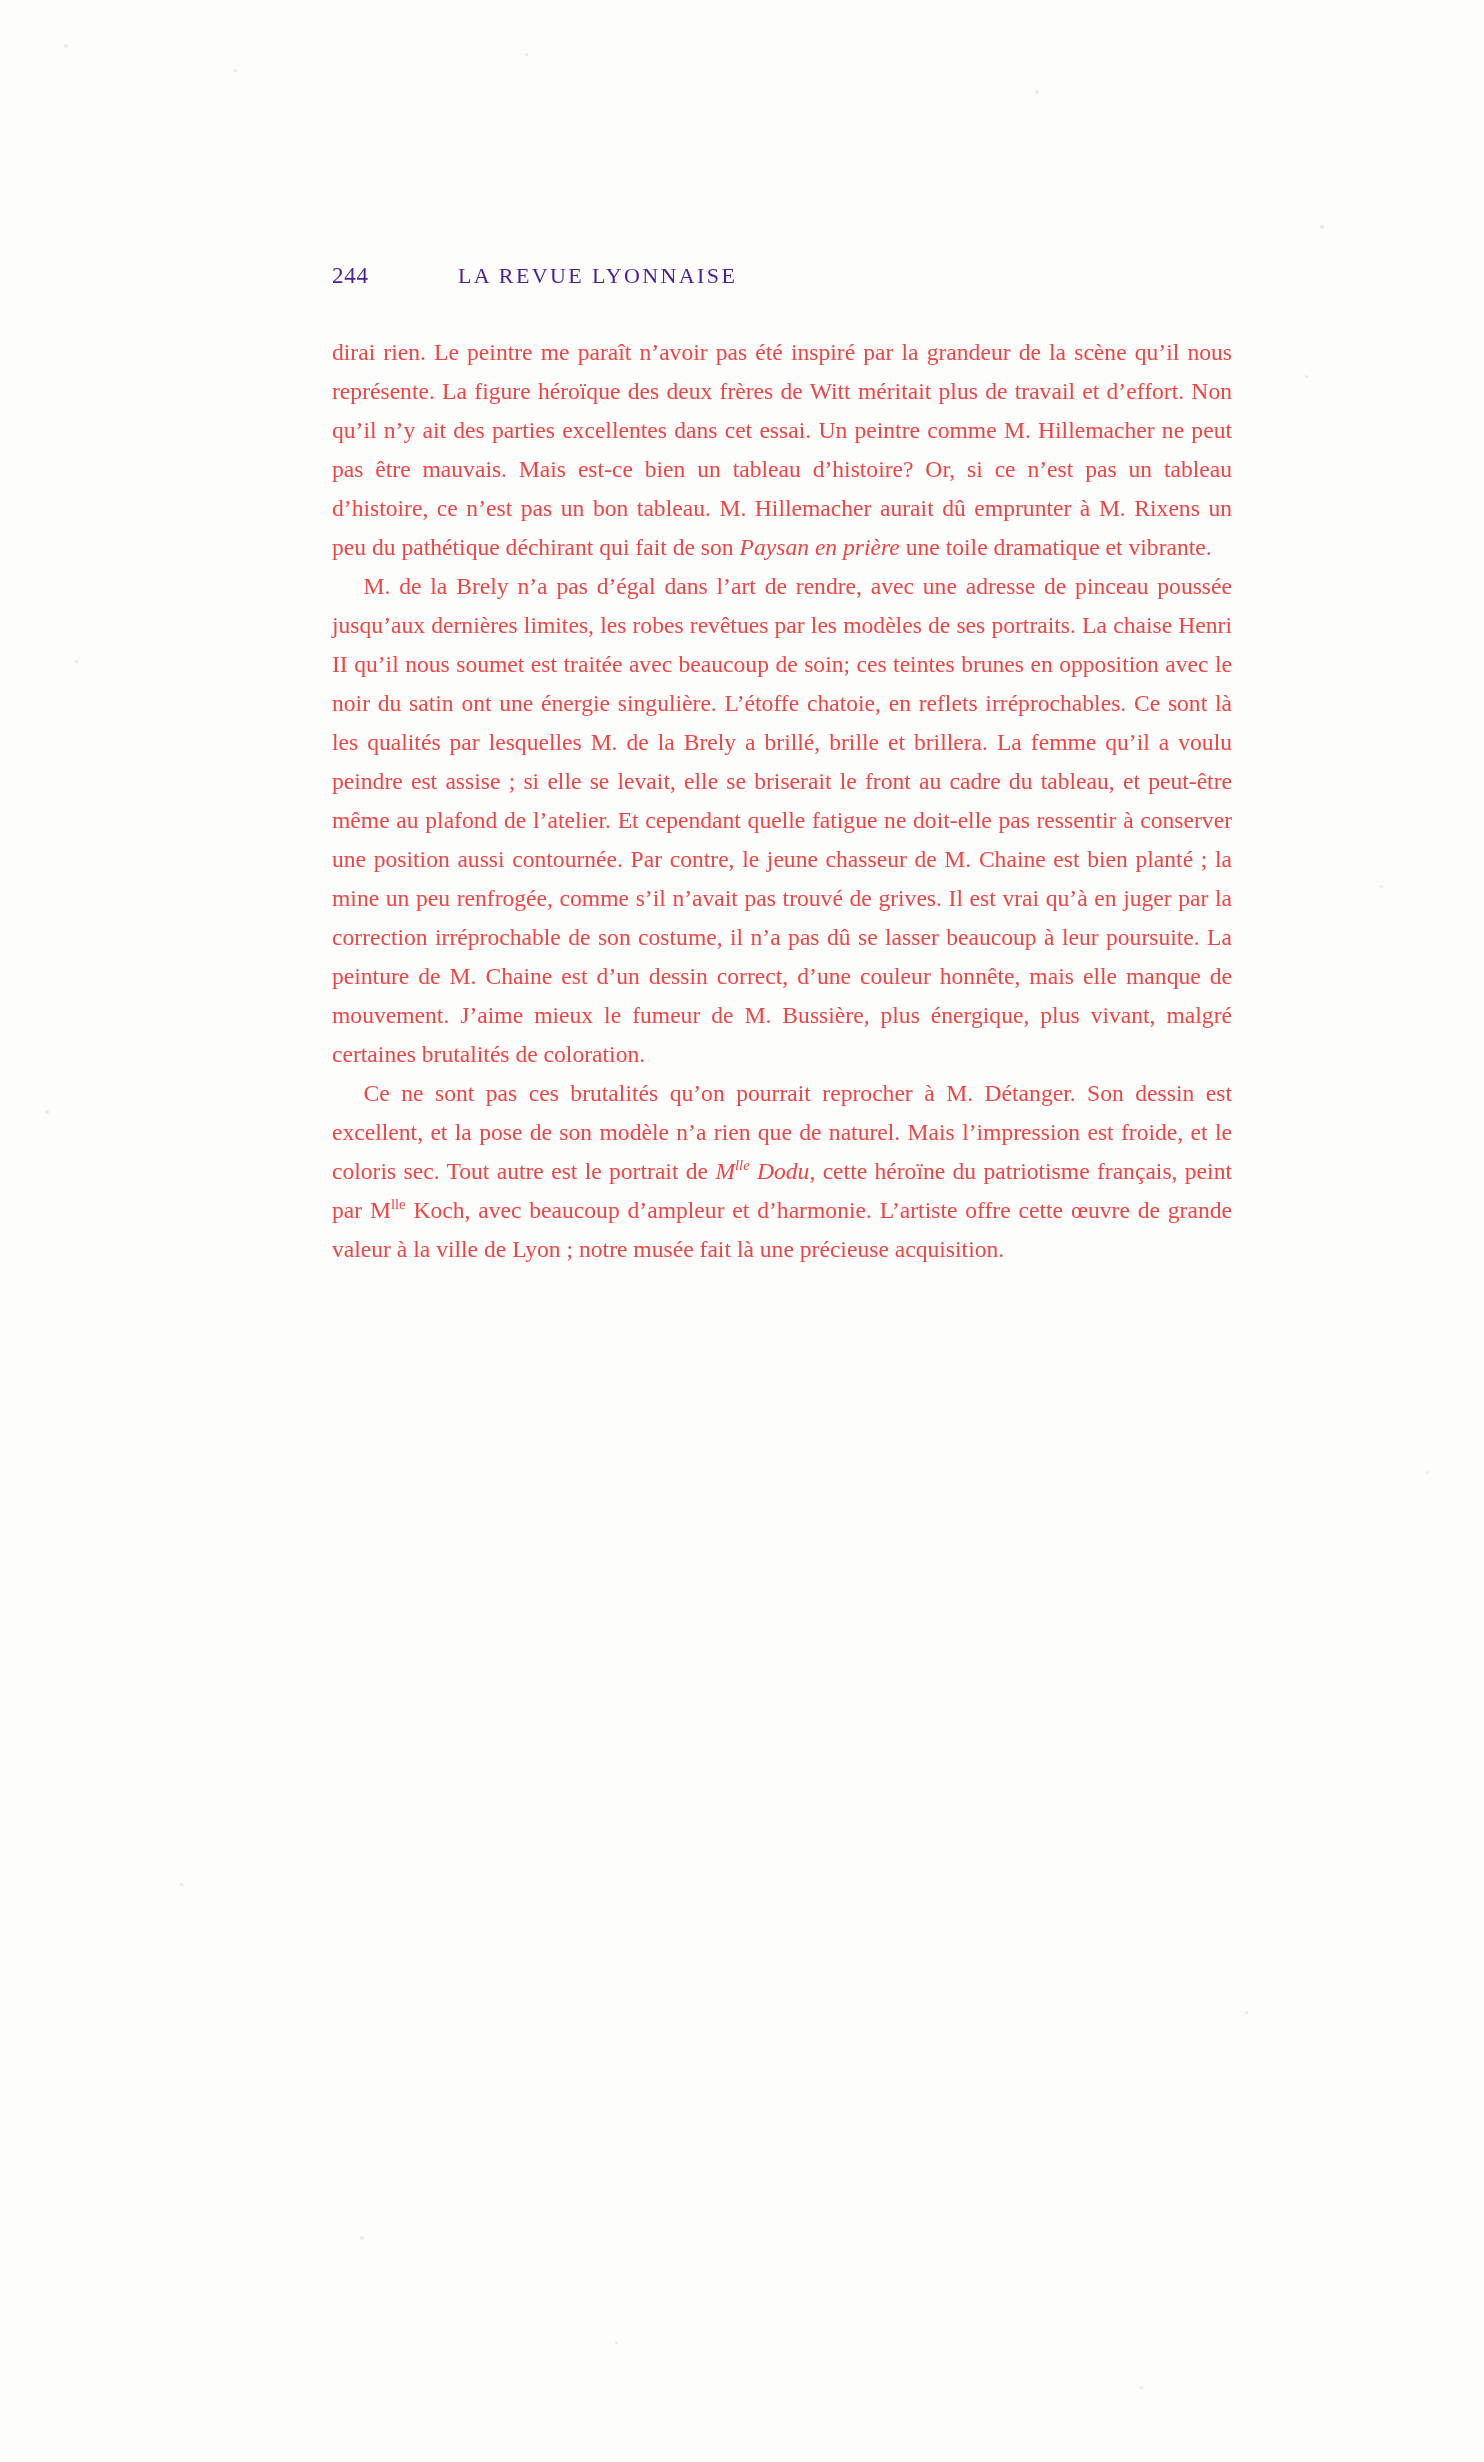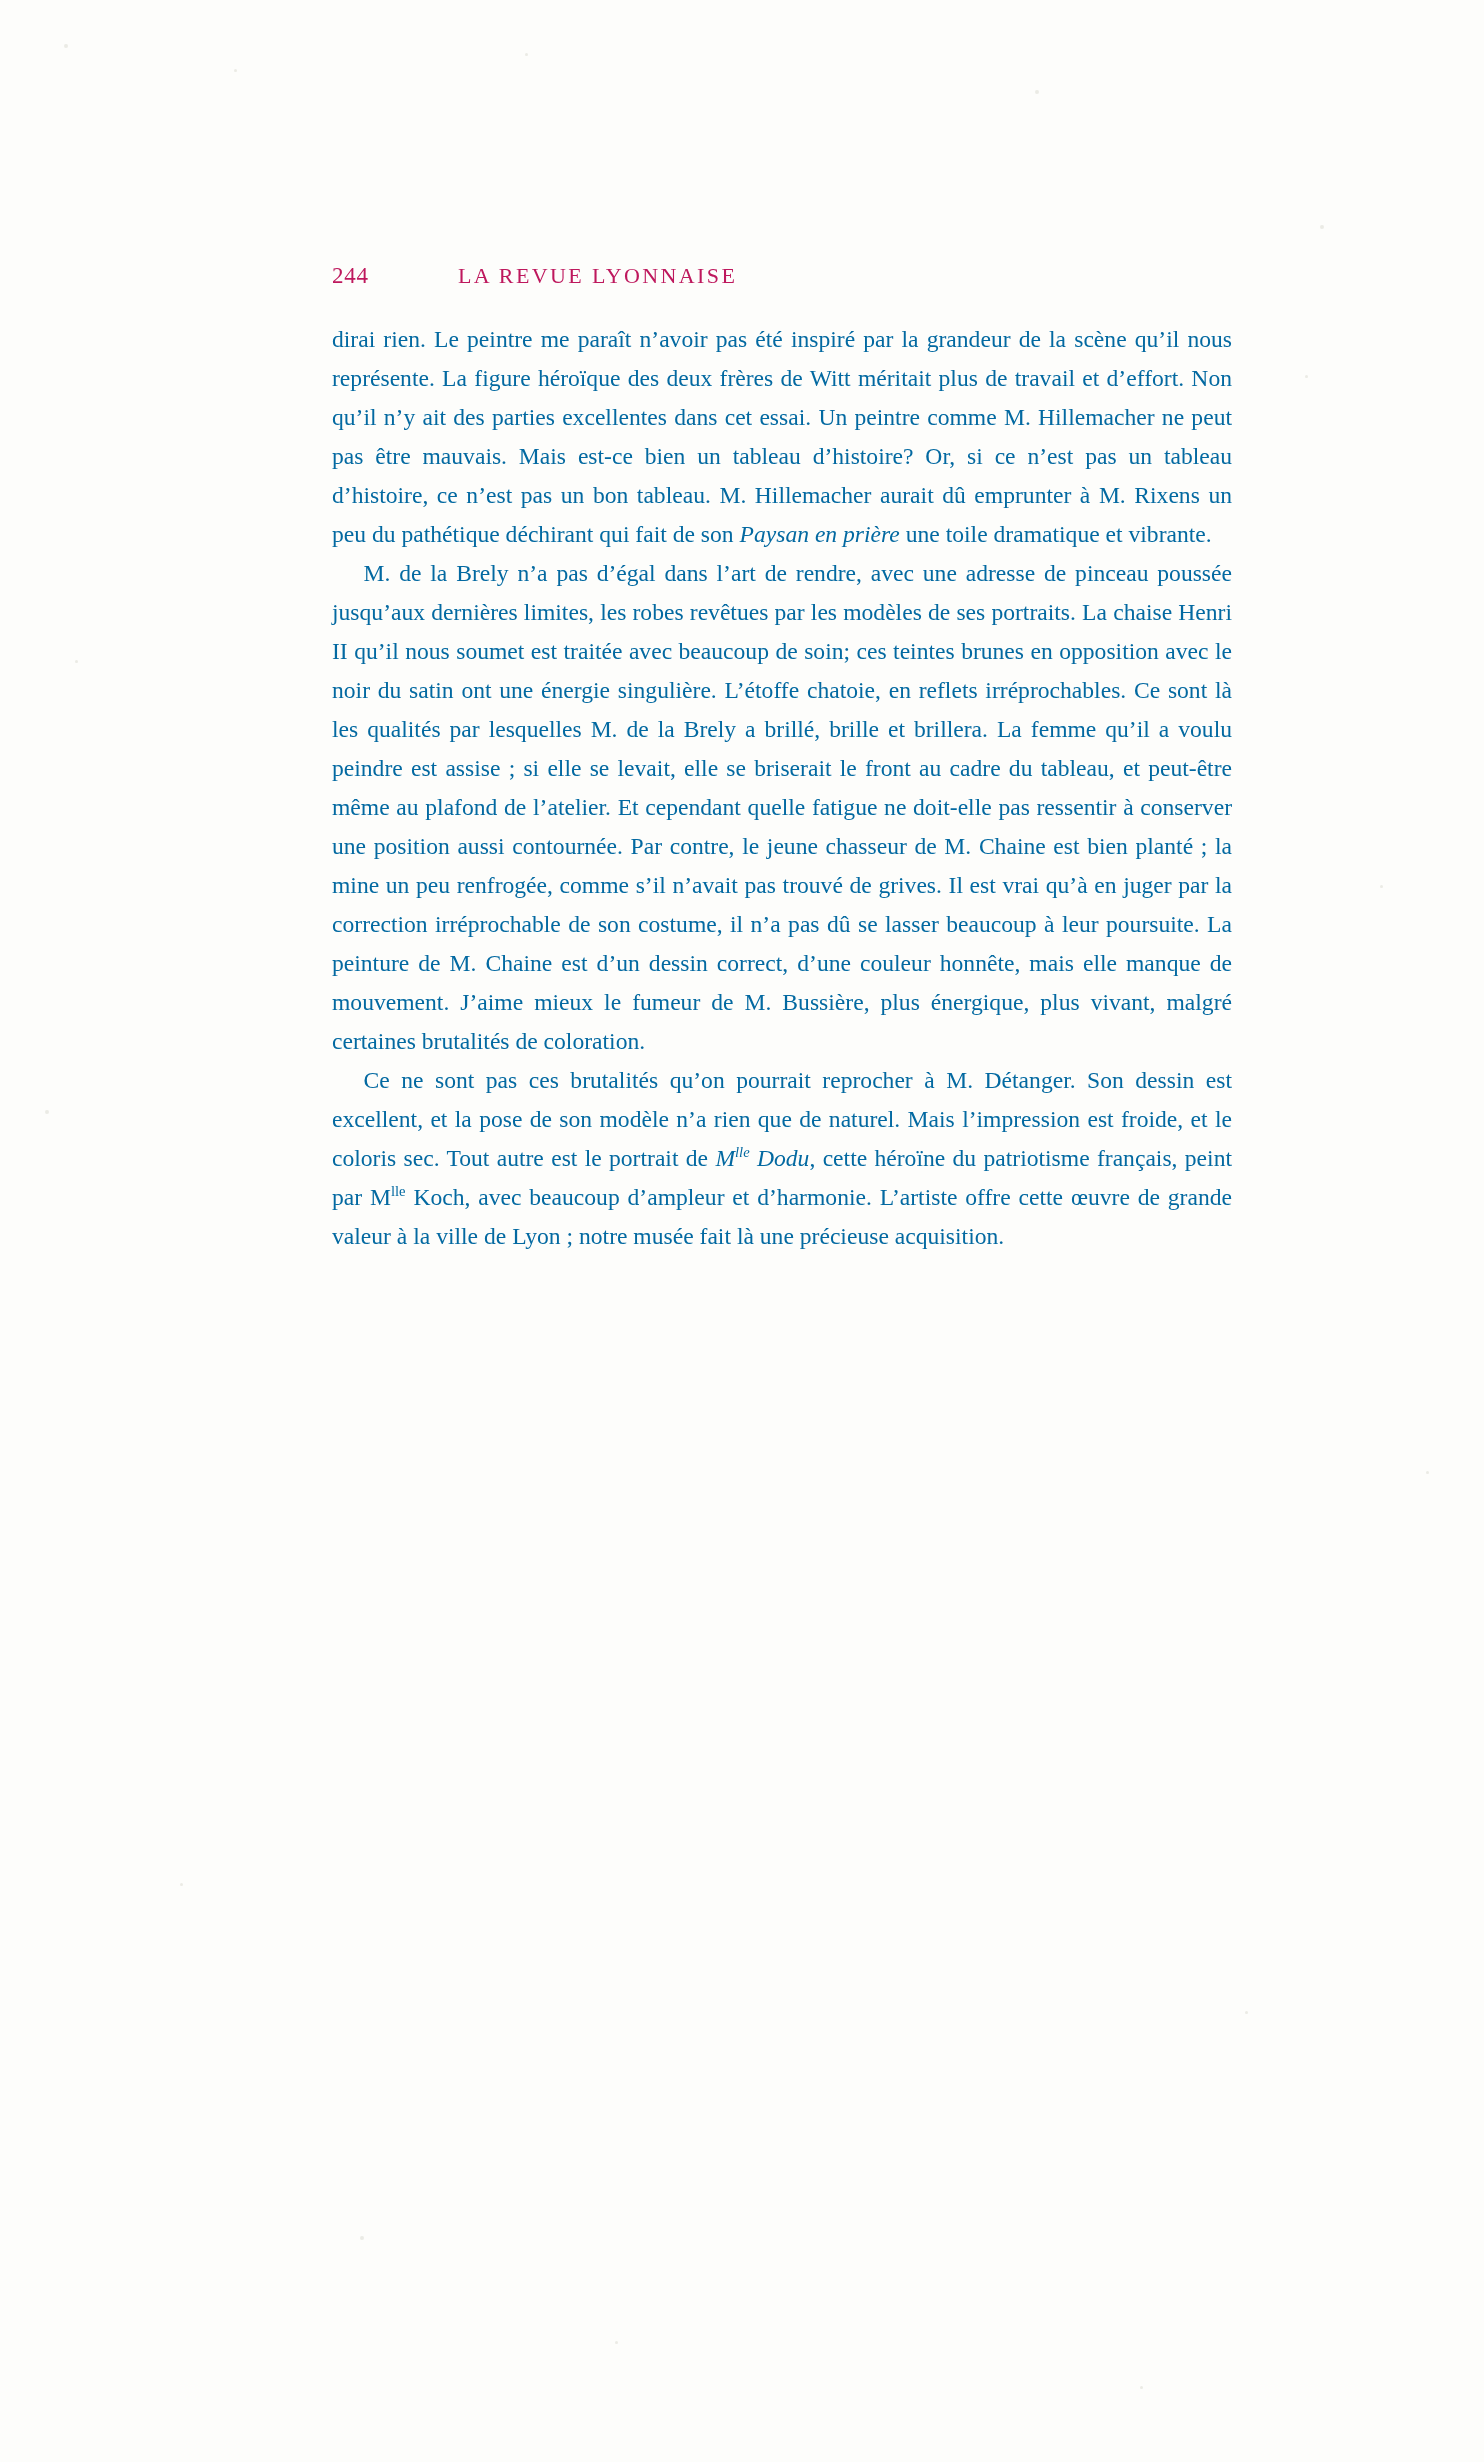--- a/index.html
+++ b/index.html
@@ -25,40 +25,40 @@
   .content {
     position: absolute;
     left: 332px;
     top: 263px;
     width: 900px;
   }
   .header {
     display: flex;
     align-items: baseline;
     font-family: "Liberation Serif", serif;
-    color: #be185d;
-    margin-bottom: 31px;
+    color: #4c1d95;
+    margin-bottom: 44px;
     height: 25.5px;
   }
   .folio {
     font-size: 23px;
     letter-spacing: 0.8px;
     width: 126px;
     flex: none;
   }
   .running-title {
     font-size: 22px;
     letter-spacing: 2.4px;
     white-space: nowrap;
   }
   .body-text {
     font-family: "Liberation Serif", serif;
     font-size: 23.6px;
     line-height: 39px;
-    color: #0369a1;
+    color: #ef4444;
     text-align: justify;
     text-justify: inter-word;
   }
   .body-text p {
     margin: 0;
     text-indent: 0;
   }
   .body-text p.indent {
     text-indent: 31.5px;
   }

